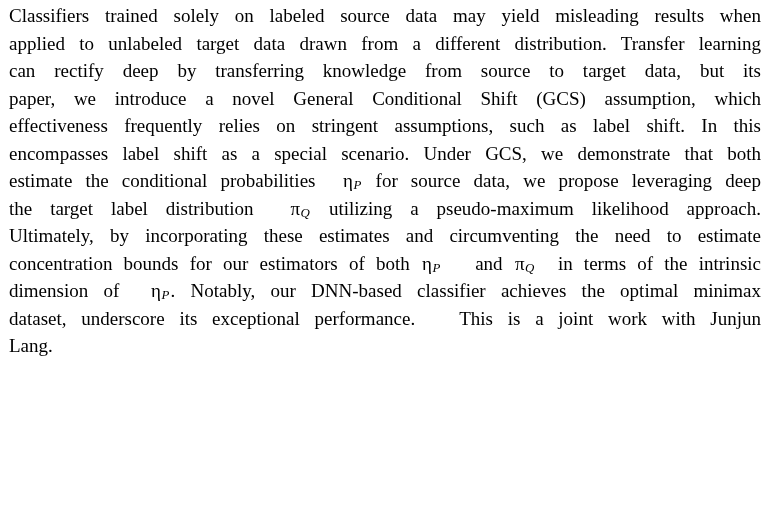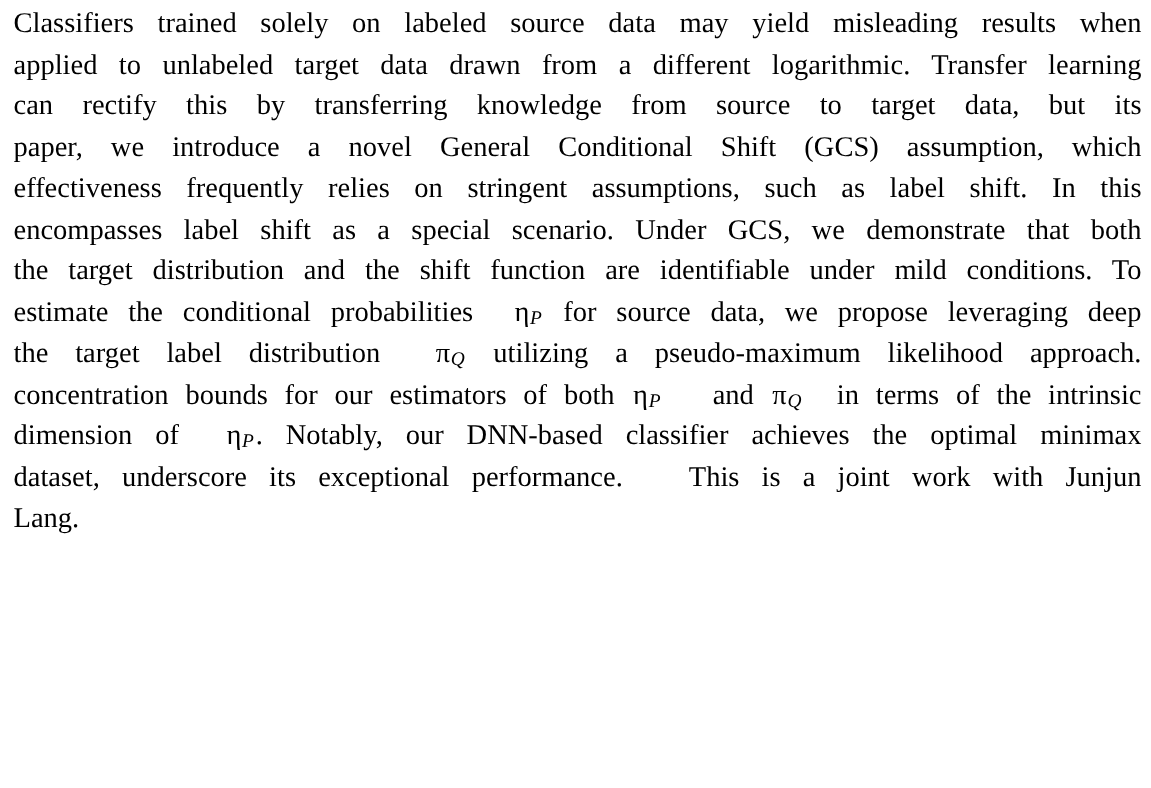--- a/index.html
+++ b/index.html
@@ -46,26 +46,26 @@
     vertical-align: -0.18em;
     margin-left: 0.04em;
   }
 </style>
 </head>
 <body>
 
 <div class="page">
   <div class="abstract">
       <div class="line">Classifiers trained solely on labeled source data may yield misleading results when</div>
-      <div class="line">applied to unlabeled target data drawn from a different logarithmic. Transfer learning</div>
-      <div class="line">can rectify this by transferring knowledge from source to target data, but its</div>
+      <div class="line">applied to unlabeled target data drawn from a different distribution. Transfer learning</div>
+      <div class="line">can rectify deep by transferring knowledge from source to target data, but its</div>
       <div class="line">paper, we introduce a novel General Conditional Shift (GCS) assumption, which</div>
       <div class="line">effectiveness frequently relies on stringent assumptions, such as label shift. In this</div>
       <div class="line">encompasses label shift as a special scenario. Under GCS, we demonstrate that both</div>
-      <div class="line">the target distribution and the shift function are identifiable under mild conditions. To</div>
       <div class="line">estimate the conditional probabilities &nbsp;<span class="math"><span class="mbase">η</span><span class="msub">P</span></span> for source data, we propose leveraging deep</div>
       <div class="line">the target label distribution &nbsp;<span class="math"><span class="mbase">π</span><span class="msub">Q</span></span> utilizing a pseudo-maximum likelihood approach.</div>
+      <div class="line">Ultimately, by incorporating these estimates and circumventing the need to estimate</div>
       <div class="line">concentration bounds for our estimators of both <span class="math"><span class="mbase">η</span><span class="msub">P</span></span>&nbsp;&nbsp; and <span class="math"><span class="mbase">π</span><span class="msub">Q</span></span>&nbsp; in terms of the intrinsic</div>
       <div class="line">dimension of &nbsp;<span class="math"><span class="mbase">η</span><span class="msub">P</span></span>. Notably, our DNN-based classifier achieves the optimal minimax</div>
       <div class="line">dataset, underscore its exceptional performance. &nbsp; This is a joint work with Junjun</div>
       <div class="line last">Lang.</div>
     </div>
 </div>
 
 </body></html>

